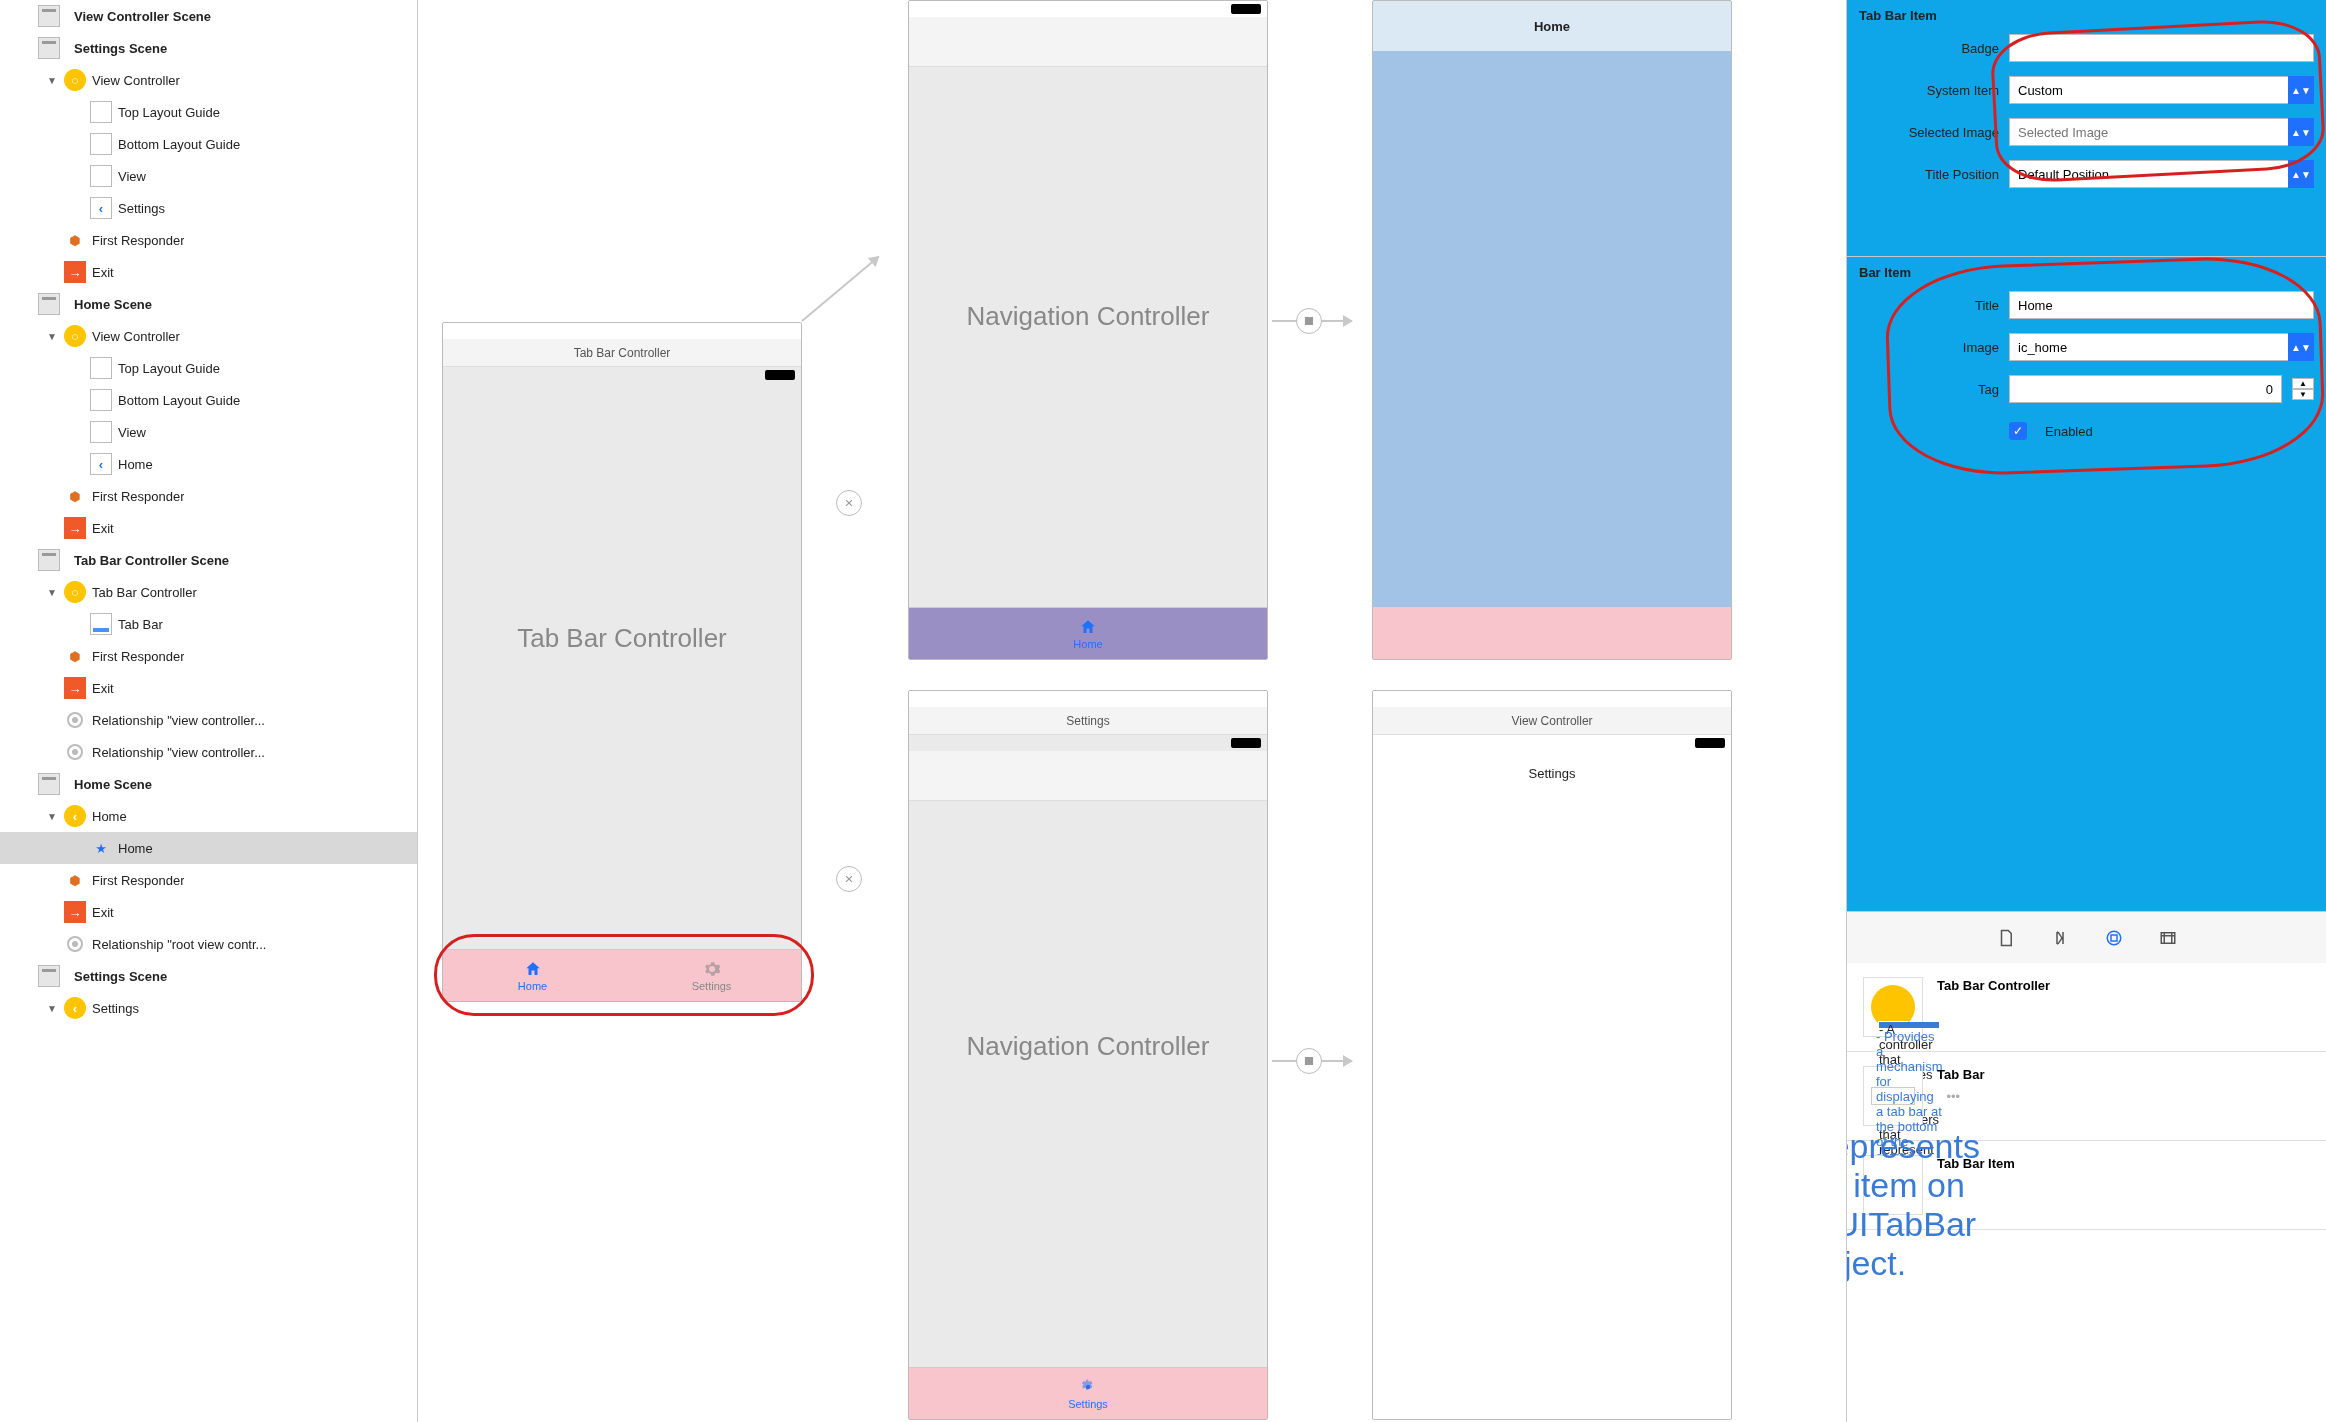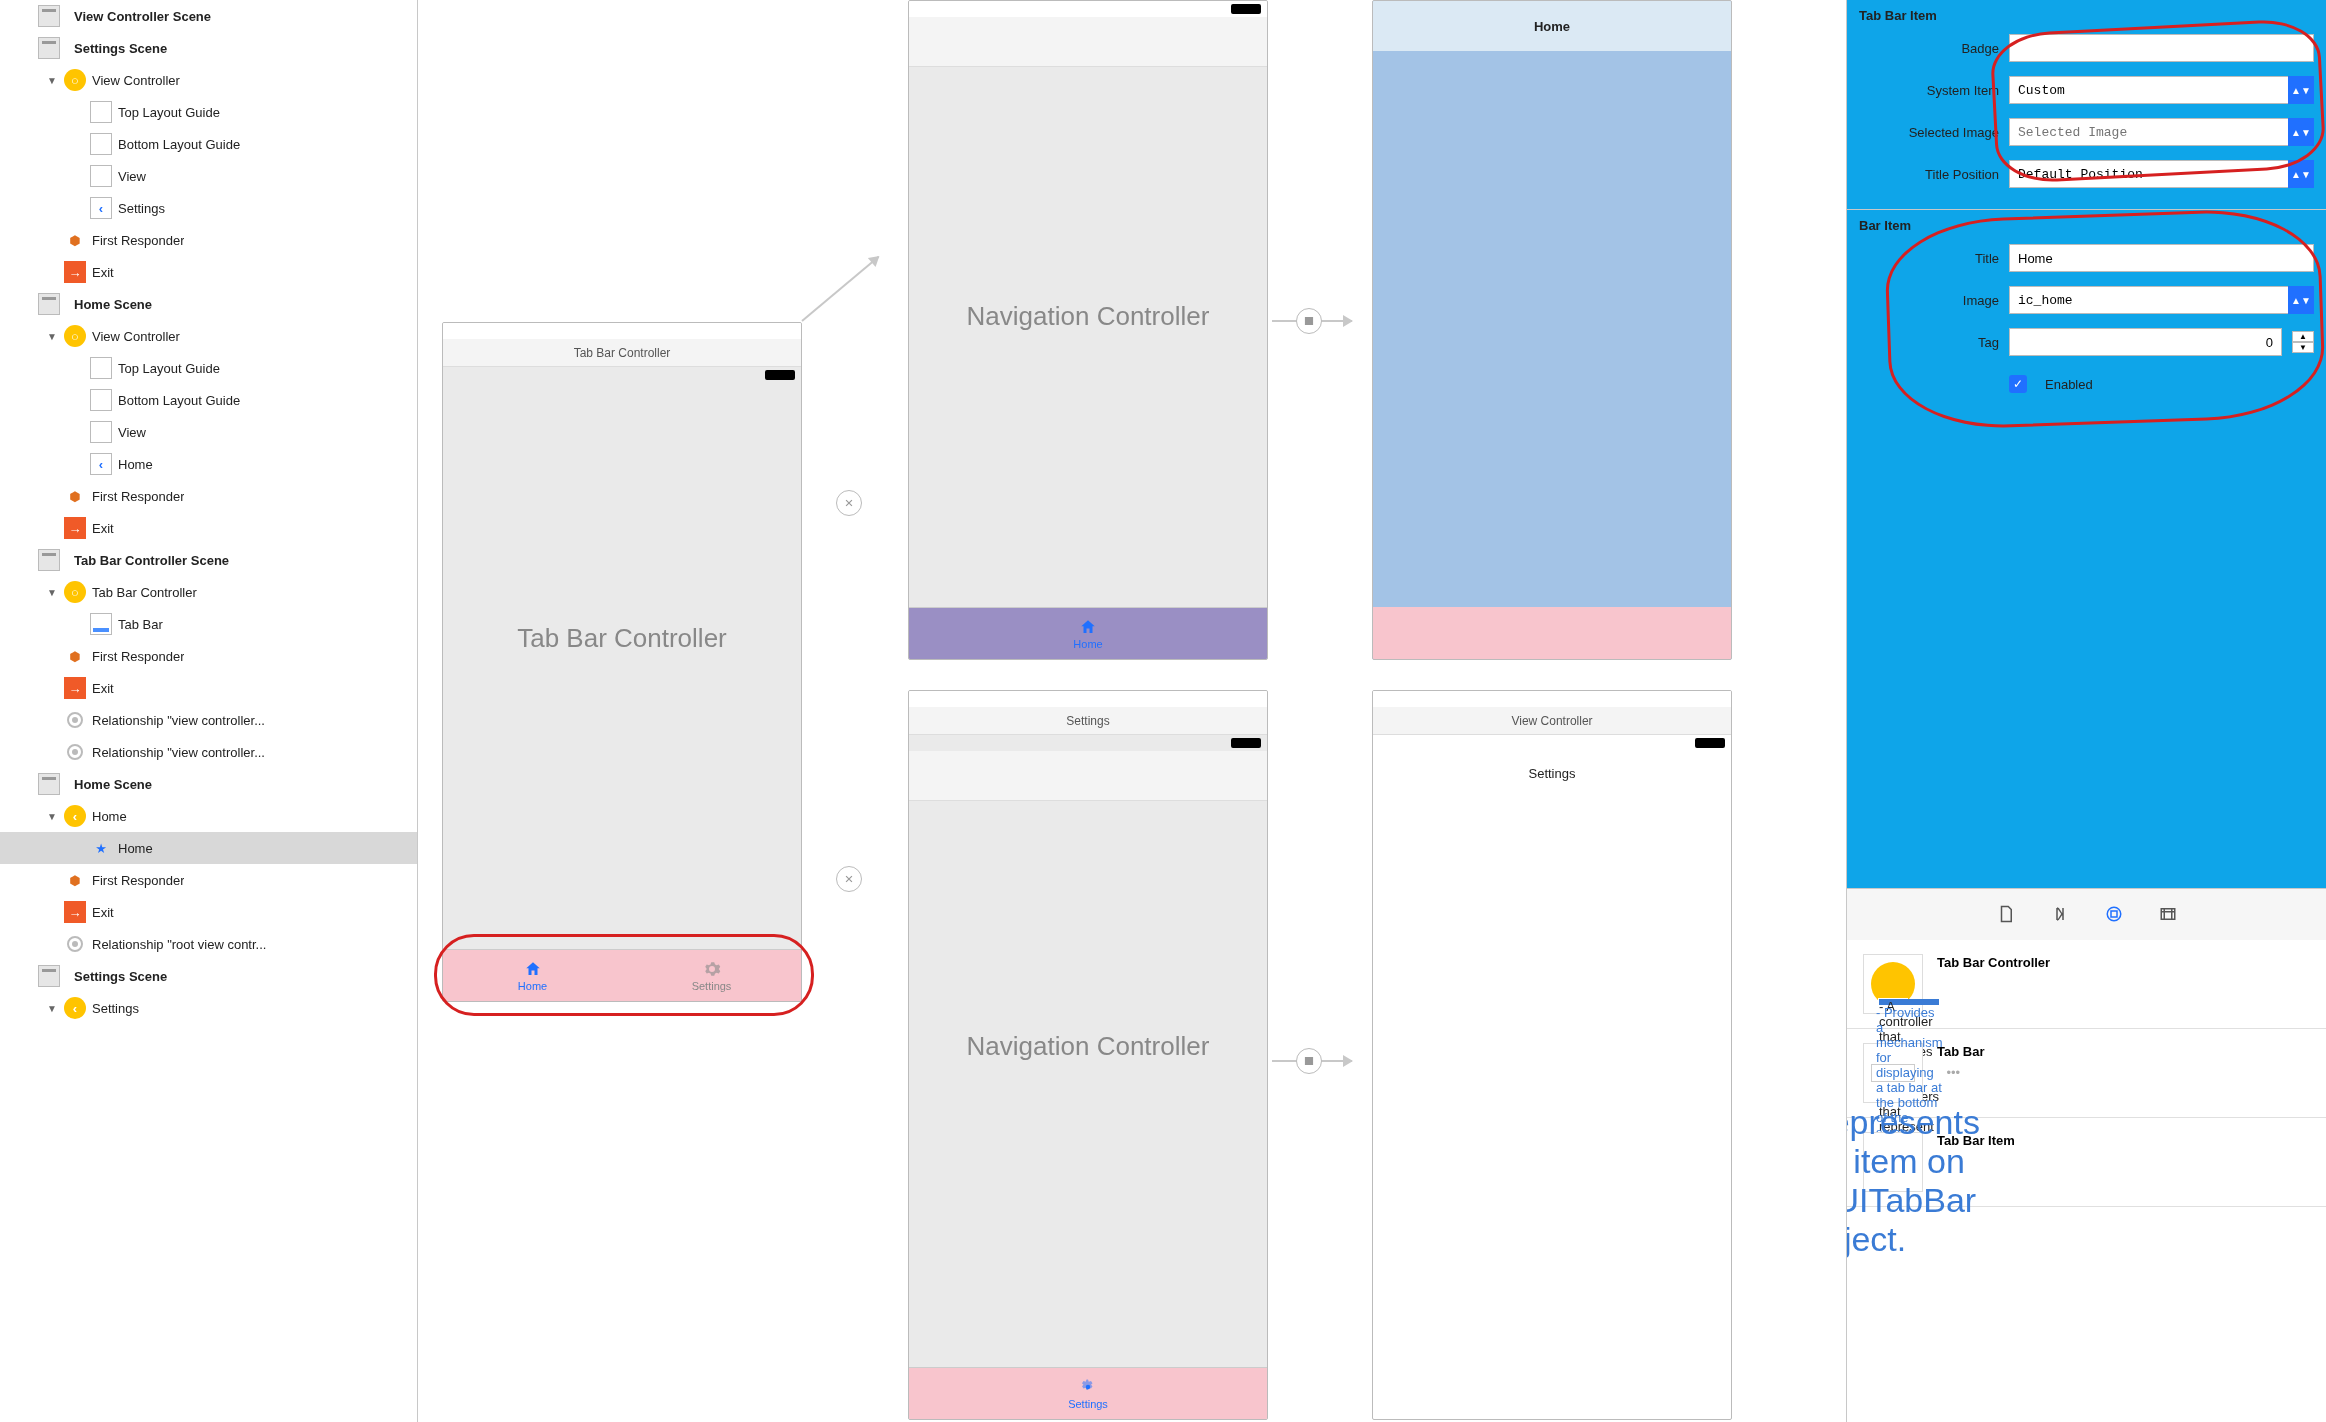--- a/index.html
+++ b/index.html
@@ -60,21 +60,21 @@
 .conn-dot svg { width:14px; height:14px; }
 
 .redmark { position:absolute; border:3px solid #d62020; pointer-events:none; }
 
 
 .inspector { width: 480px; height:100%; border-left:1px solid #c8c8c8; background:#0ea5e9; display:flex; flex-direction:column; }
 .insp-row { display:flex; align-items:center; height:42px; padding: 0 12px; gap:10px; }
 .insp-label { width: 140px; text-align:right; color:#222; font-size:13px; }
 .insp-field { flex:1; height:28px; border:1px solid #bbb; background:#fff; padding:0 8px; font-size:13px; }
 .insp-select { flex:1; display:flex; height:28px; }
-.insp-select input { flex:1; border:1px solid #bbb; border-right:none; padding:0 8px; font-size:13px; background:#fff;font-family:Liberation Mono, monospace; }
+.insp-select input { flex:1; border:1px solid #bbb; border-right:none; padding:0 8px; font-size:13px; background:#fff; }
 .insp-select .dd { width:26px; background:#2070ff; display:flex; align-items:center; justify-content:center; color:#fff; font-size:10px; cursor:pointer; }
 .insp-select input[disabled]{ color:#aaa; }
 .section-title { font-weight:600; padding:8px 12px 4px; }
 .stepper { width:22px; display:flex; flex-direction:column; }
 .stepper button { flex:1; font-size:8px; border:1px solid #bbb; background:#fff; cursor:pointer; }
 .chk { width:18px; height:18px; background:#2070ff; color:#fff; display:inline-flex; align-items:center; justify-content:center; font-size:12px; border-radius:3px; margin-right:8px;}
 
 .lib-tabs { height:52px; display:flex; align-items:center; justify-content:center; gap:28px; border-top:1px solid #c8c8c8; background:#f6f6f6; }
 .lib-tabs .t { width:26px; height:26px; display:flex; align-items:center; justify-content:center; color:#555; cursor:pointer; }
 .lib-tabs .t.active { color:#2070ff; }
@@ -424,21 +424,21 @@
         <div class="insp-select">
           <input value="Default Position" style="">
           <div class="dd">▲▼</div>
         </div>
       </div>
       <div class="redmark" style="left:146px; top:26px; width:330px; height:150px; border-radius:60px/40px; transform:rotate(-3deg);"></div>
     </div>
 
     <div style="height:14px;"></div>
 
-    <div style="position:relative; border-top:1px solid #c8c8c8;">
+    <div style="position:relative; border-top:1px solid #c8c8c8;margin-top:47px;">
       <div class="section-title">Bar Item</div>
       <div class="insp-row">
         <div class="insp-label">Title</div>
         <input class="insp-field" value="Home" style="">
       </div>
       <div class="insp-row">
         <div class="insp-label">Image</div>
         <div class="insp-select">
           <input value="ic_home" style="">
           <div class="dd">▲▼</div>

